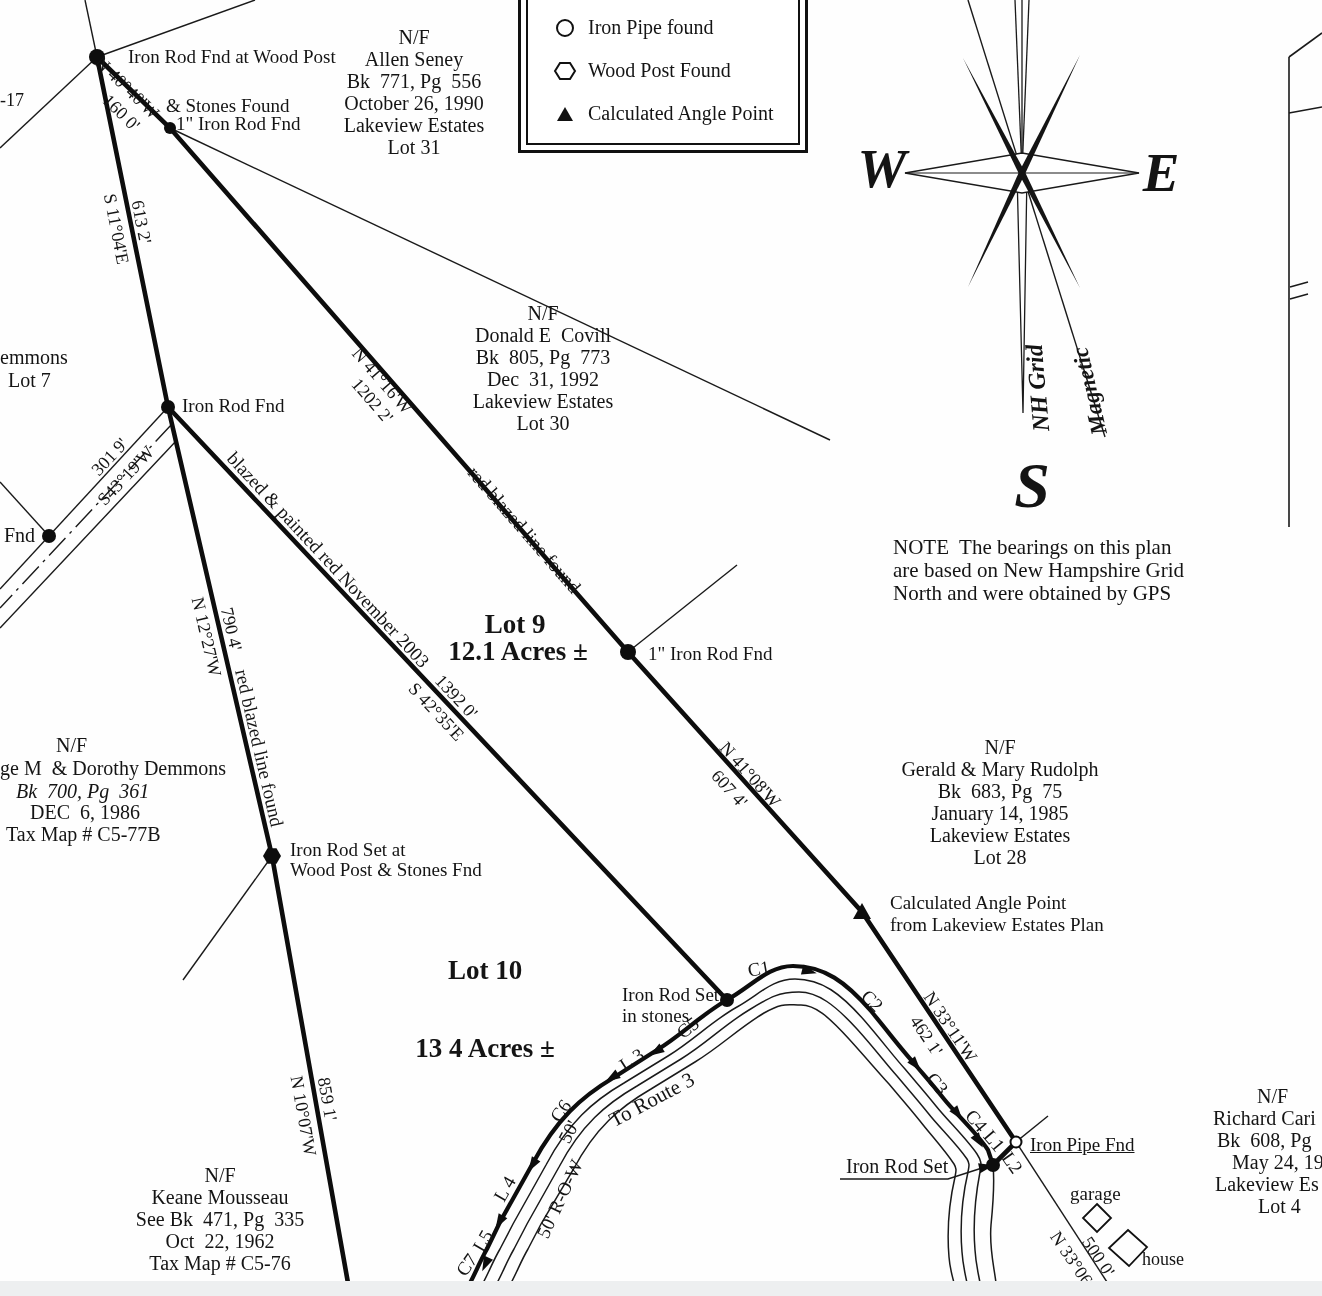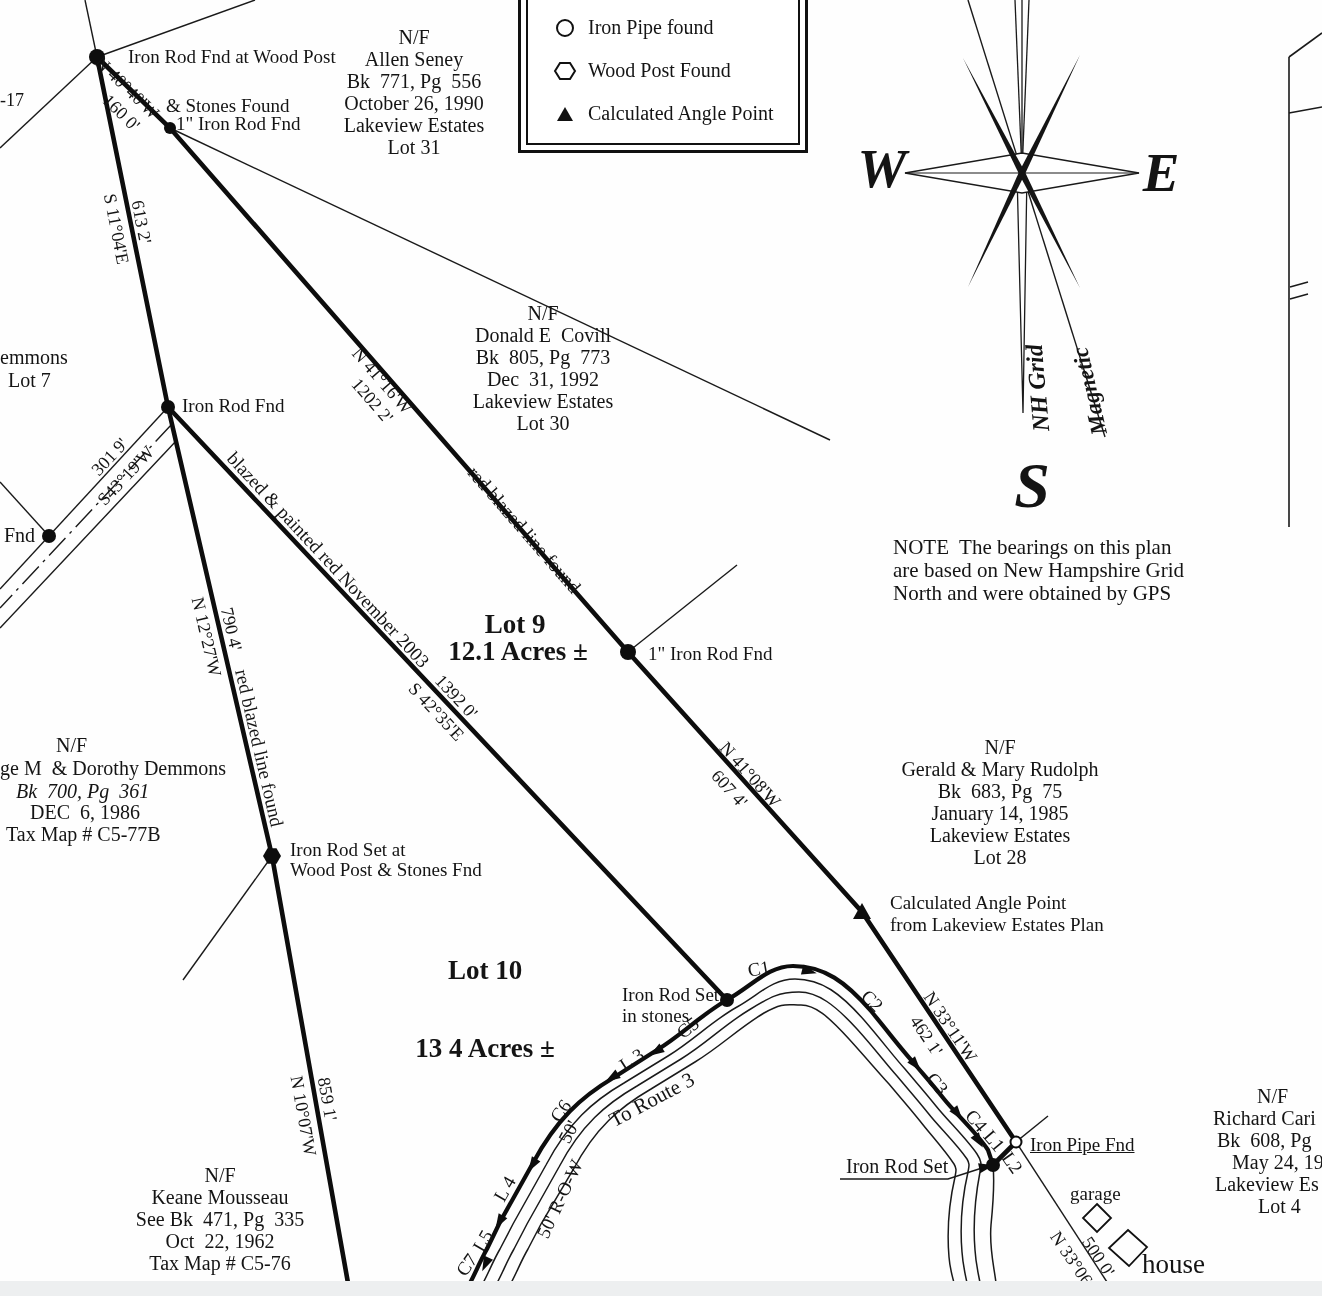--- a/index.html
+++ b/index.html
@@ -267,21 +267,21 @@
   <div class="lbl" style="left:994px;top:1141px;transform:translate(-50%,-50%) rotate(50deg);">L1</div>
   <div class="lbl" style="left:1012px;top:1163px;transform:translate(-50%,-50%) rotate(55deg);">L2</div>
   <div class="lbl" style="left:632px;top:1060px;transform:translate(-50%,-50%) rotate(-33deg);">L 3</div>
   <div class="lbl" style="left:505px;top:1189px;transform:translate(-50%,-50%) rotate(-60deg);">L 4</div>
   <div class="lbl" style="left:483px;top:1241px;transform:translate(-50%,-50%) rotate(-60deg);">L5</div>
   <div class="lbl" style="left:652px;top:1100px;font-size:21px;transform:translate(-50%,-50%) rotate(-28deg);">To Route 3</div>
   <div class="lbl" style="left:569px;top:1132px;transform:translate(-50%,-50%) rotate(-62deg);">50'</div>
   <div class="lbl" style="left:560px;top:1199px;transform:translate(-50%,-50%) rotate(-65deg);">50' R-O-W</div>
 
   <div class="lbl-l" style="left:1070px;top:1183px;font-size:19px;">garage</div>
-  <div class="lbl-l" style="left:1142px;top:1249px;font-size:27px;">house</div>
+  <div class="lbl-l" style="left:1142px;top:1249px;font-size:18px;">house</div>
   <svg style="position:absolute;left:1076px;top:1198px;z-index:2;" width="110" height="80">
     <polygon points="21,6 35,20 21,34 7,20" fill="none" stroke="#111" stroke-width="1.8"></polygon>
     <polygon points="52,32 71,49 53,68 33,50" fill="none" stroke="#111" stroke-width="1.8"></polygon>
   </svg>
 
   <div class="lbl-l" style="left:0px;top:90px;font-size:18px;">-17</div>
 
   <div class="bstrip"></div>
 </div>
 

